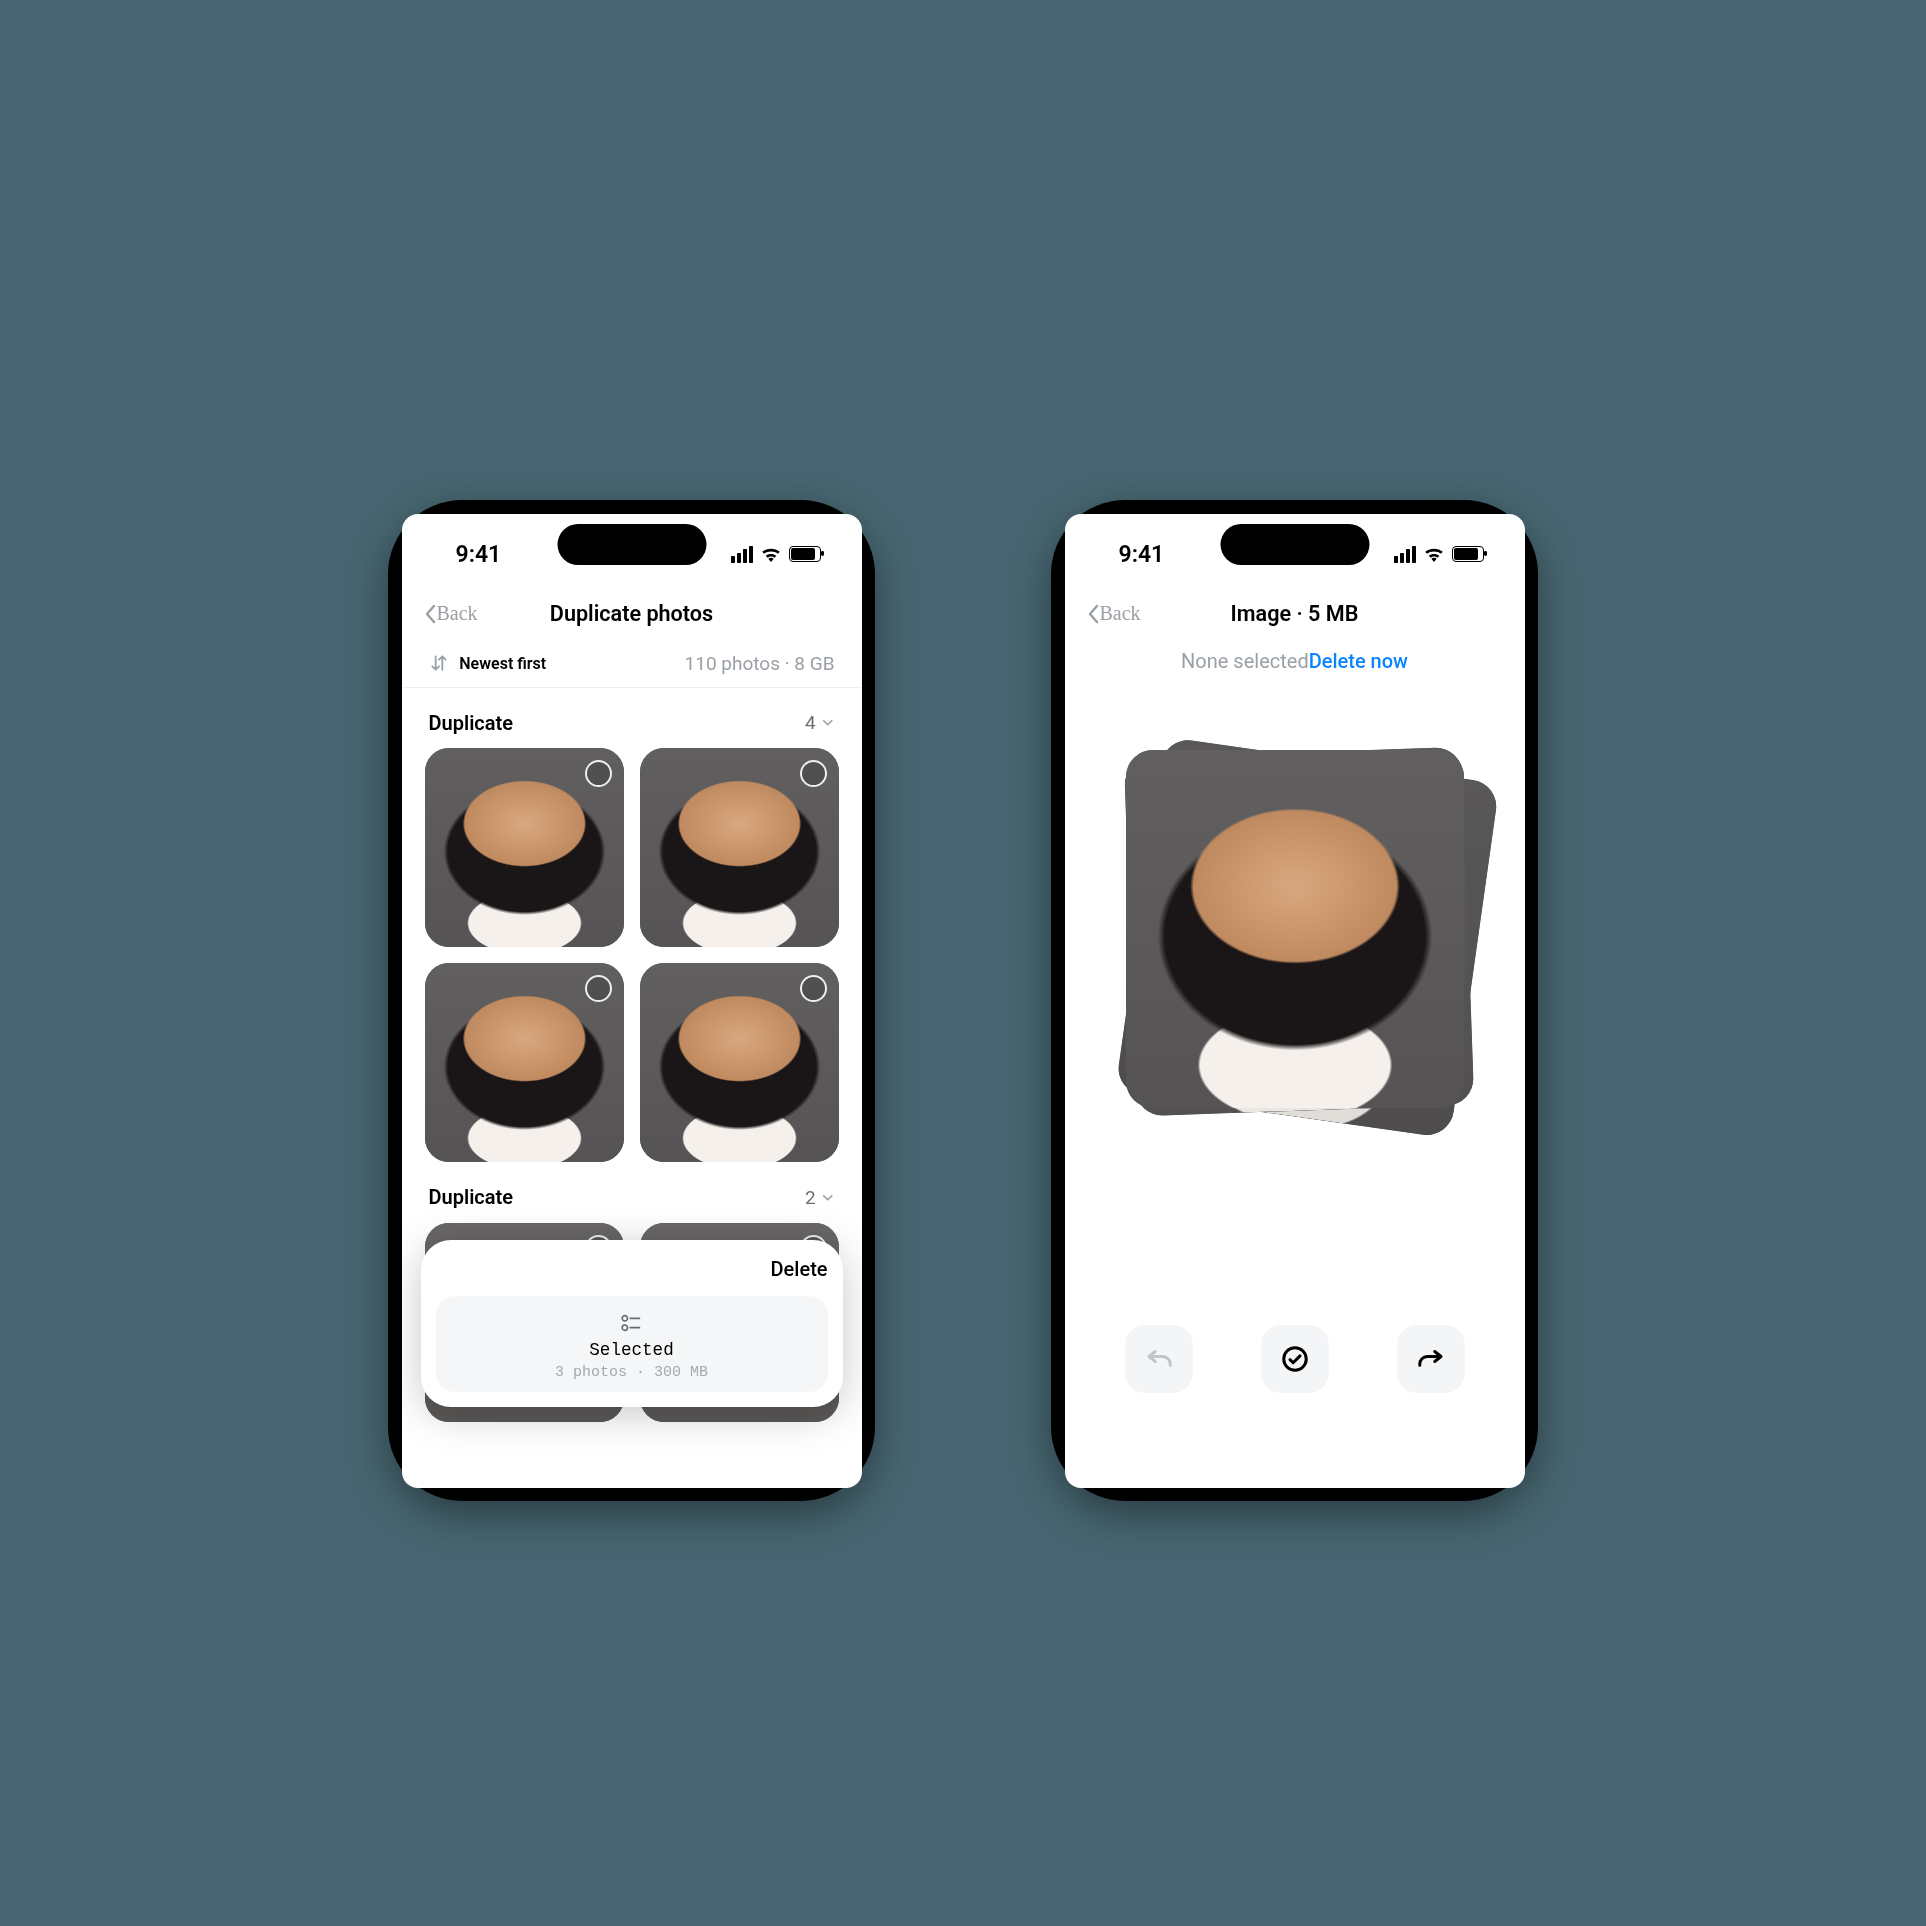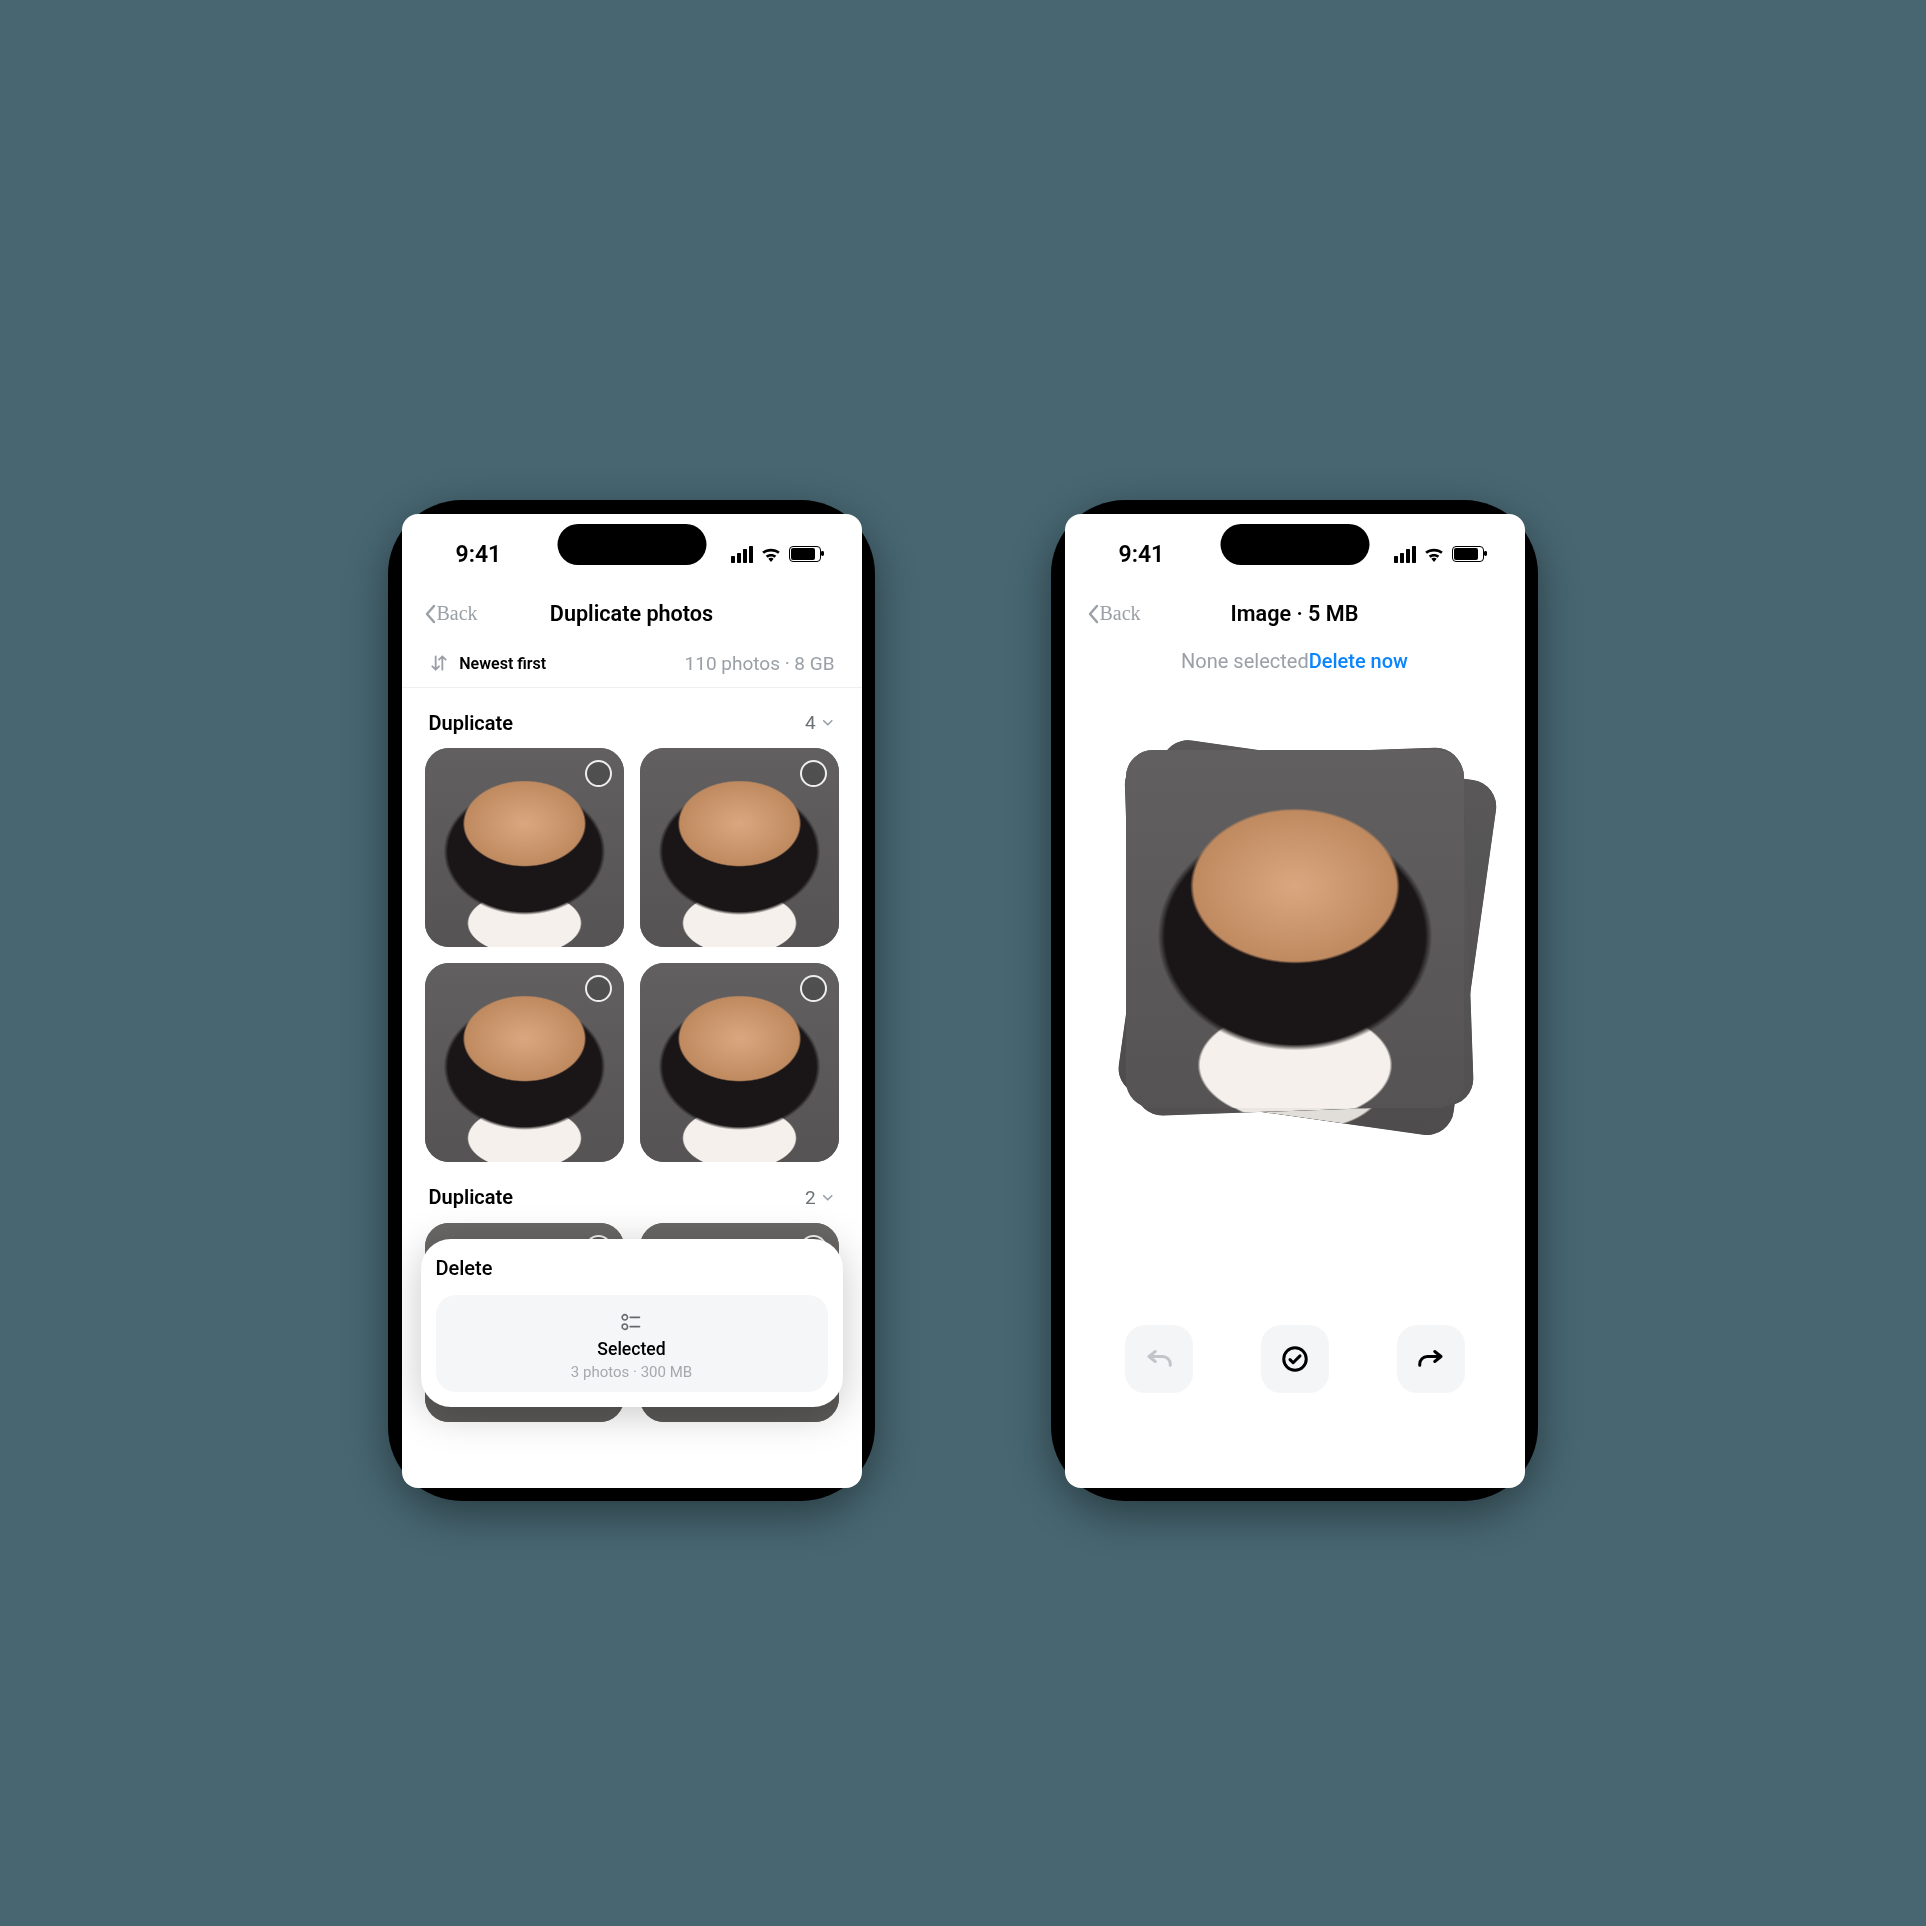--- a/index.html
+++ b/index.html
@@ -127,22 +127,22 @@
       radial-gradient(ellipse 46% 32% at 50% 36%, #caa078 0%, #a87c55 60%, transparent 62%),
       radial-gradient(ellipse 66% 48% at 50% 46%, #14100f 0%, #14100f 55%, transparent 58%),
       linear-gradient(#6a6867,#5b5957);
   }
   .bottom-sheet {
     position:absolute; left:19px; right:19px; bottom:81px;
     background:#fff; border-radius:30px;
     box-shadow:0 6.8px 41px rgba(0,0,0,.22);
     padding:17.6px 15px 15px;
   }
-  .sheet-title { text-align:left; font-size:20px; font-weight:500; margin-bottom:15px; }
-  .sheet-row { display:flex; gap:8px; }
+  .sheet-title { text-align:right; font-size:20px; font-weight:500; margin-bottom:15px; }
+  .sheet-row { display:flex; gap:8px;font-family:Liberation Mono, monospace; }
   .sheet-btn {
     flex:1; background:#f5f6f7; border-radius:20px;
     padding:15px 6.8px 10.8px; text-align:center;
   }
   .sheet-icn { color:#66696e; margin-bottom:5.4px; height:23px; display:flex; justify-content:center; align-items:center; }
   .sheet-lbl { font-size:17.6px; font-weight:500; }
   .sheet-sub { font-size:15px; color:#a5a9ae; margin-top:4px; }
 
   
   .sub-row {

